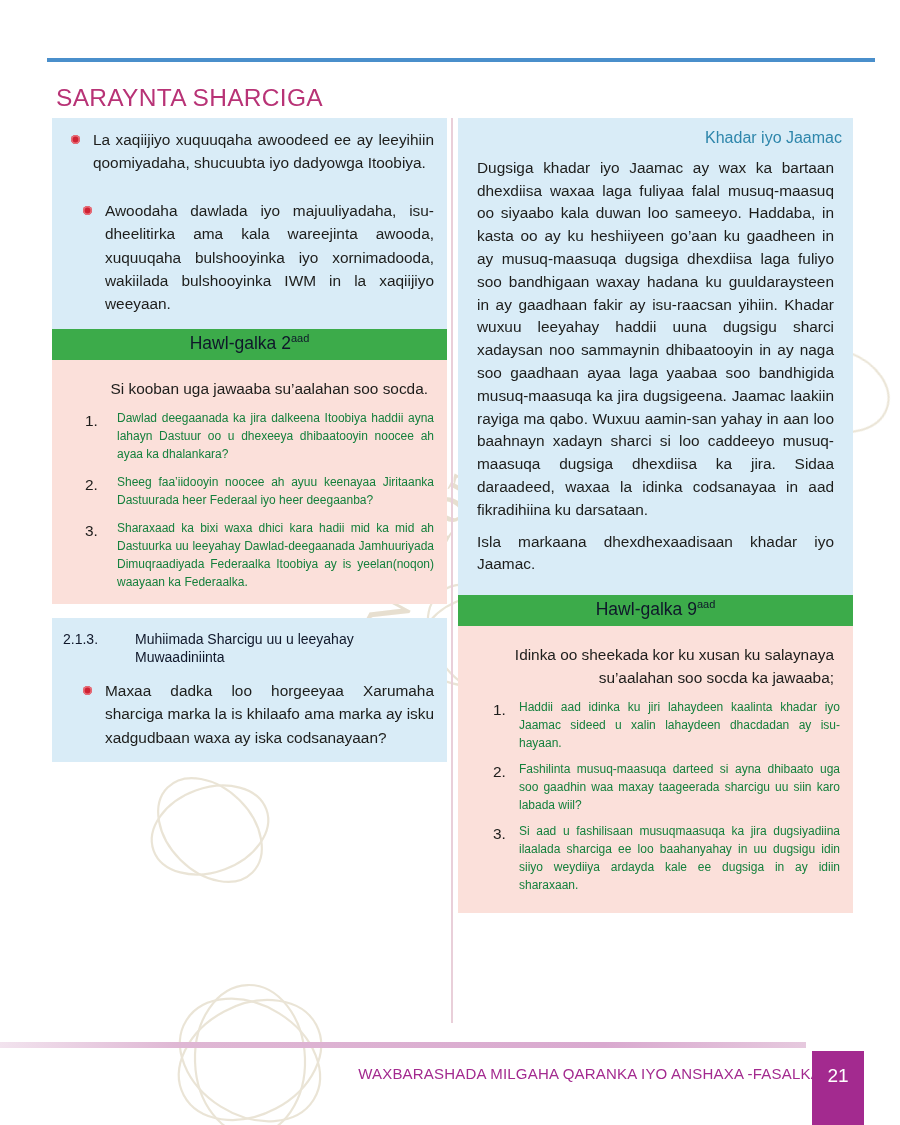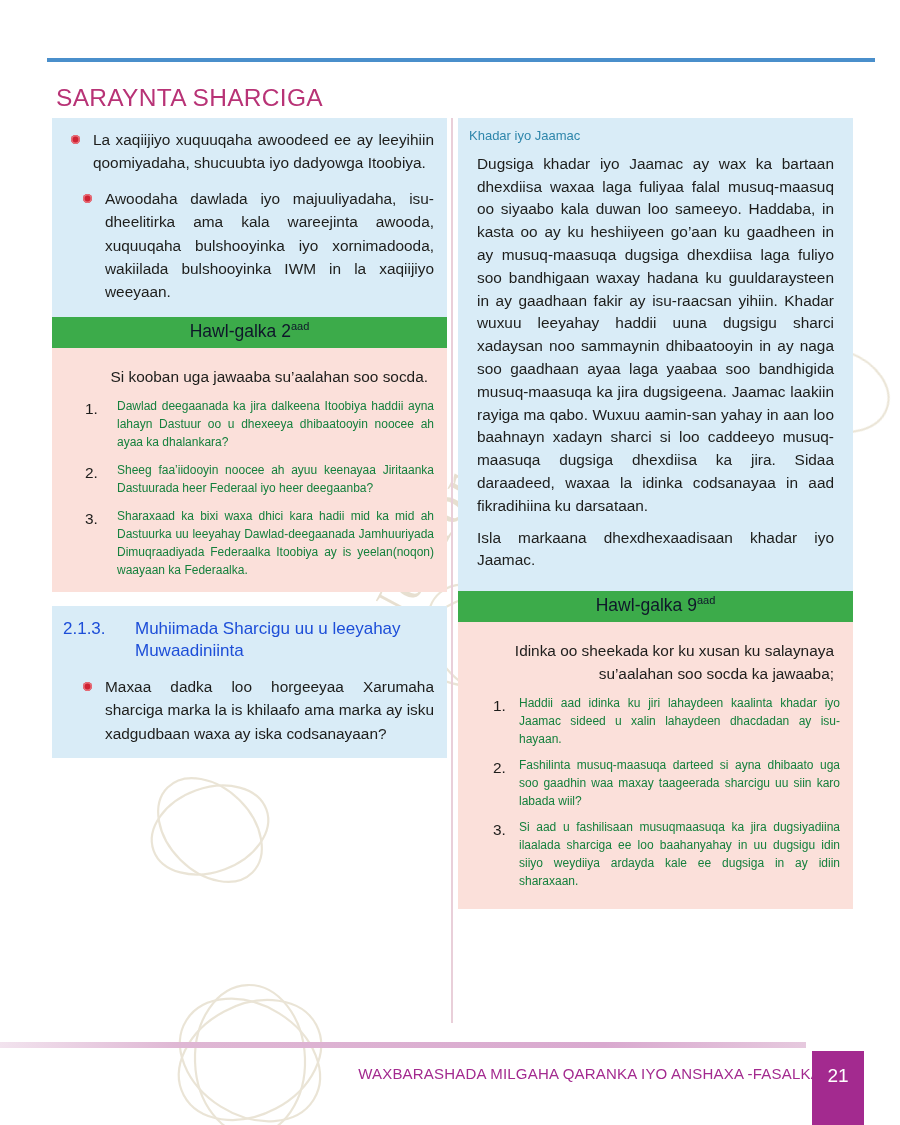--- a/index.html
+++ b/index.html
@@ -104,40 +104,40 @@
     font-size: 15.4px;
     line-height: 1.48;
     color: #1d1d1b;
     text-align: justify;
     margin: 8px;
   }
   .body-text.nojustify { text-align: right; }
   .body-text + .body-text { margin-top: 9px; }
 
   .story-title {
-    font-size: 13px;
+    font-size: 16px;
     color: #2e86ab;
-    text-align: left;
+    text-align: right;
     margin: 0 0 8px 0;
     line-height: 1.3;
   }
 
   
   ul.bullets {
     list-style: none;
     margin: 0;
     padding: 0 2px 0 30px;
   }
   ul.bullets > li {
     position: relative;
     font-size: 15.4px;
     line-height: 1.52;
     color: #1d1d1b;
     text-align: justify;
-    margin-bottom: 12px;
+    margin-bottom: 24px;
   }
   ul.bullets > li:last-child { margin-bottom: 2px; margin-left: 12px; }
   ul.bullets > li::before {
     content: "";
     position: absolute;
     left: -22px;
     top: 7px;
     width: 9px;
     height: 9px;
     border-radius: 50%;
@@ -170,22 +170,22 @@
     top: 0;
     font-size: 15.4px;
     color: #1d1d1b;
   }
   ol.numbers.tight > li { padding-left: 50px; margin-bottom: 8px; }
   ol.numbers.tight > li::before { left: 24px; }
 
   
   .section-head {
     display: flex;
-    color: #1d4ed8;
-    font-size: 17px;
+    color: #0f172a;
+    font-size: 14px;
     line-height: 1.32;
     margin: 2px 0 12px 0;
   }
   .section-head .sec-num {
     width: 72px;
     flex: 0 0 72px;
   }
   .section-head .sec-text {
     flex: 1 1 auto;
     padding-right: 30px;

